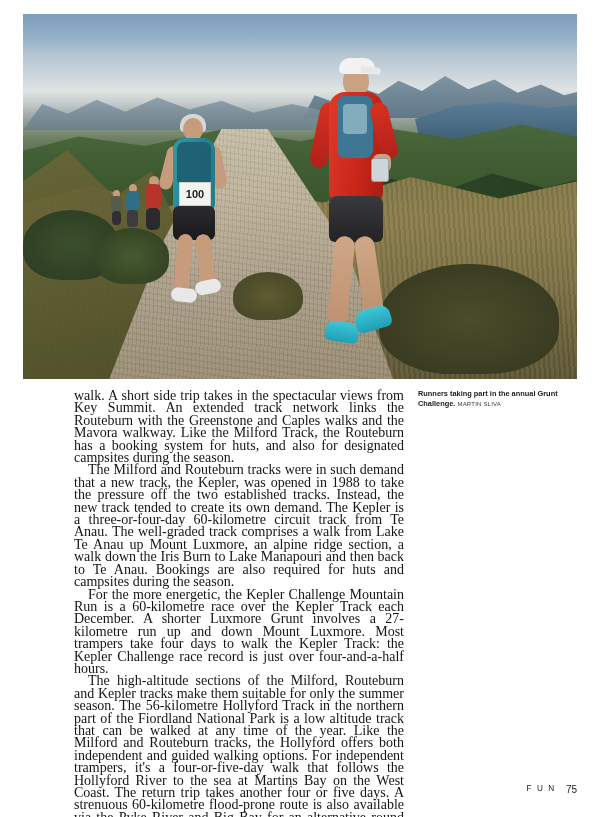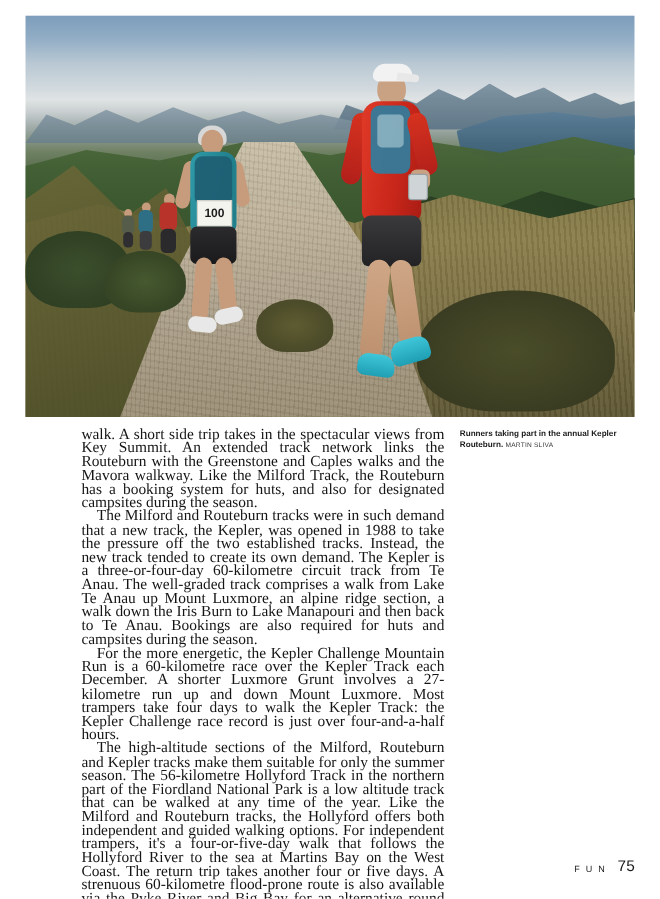--- a/index.html
+++ b/index.html
@@ -239,24 +239,24 @@
 
   .folio {
     position: absolute;
     right: 23px;
     bottom: 22px;
     font-family: "Liberation Sans", sans-serif;
     font-size: 8.2px;
     letter-spacing: 1.6px;
     color: #1a1a1a;
     display: flex;
-    align-items: flex-end;
+    align-items: flex-start;
     gap: 10px;
   }
-  .folio .pagenum { font-size: 14px; letter-spacing: 0; }
+  .folio .pagenum { font-size: 10px; letter-spacing: 0; }
 </style>
 </head>
 <body>
 
 <div class="page">
 
   <div class="photo-wrap">
     <div class="photo">
       <div class="mtn-far"></div>
       <div class="lake"></div>
@@ -318,21 +318,21 @@
         <div class="rA-shorts"></div>
         <div class="rA-legL"></div>
         <div class="rA-legR"></div>
         <div class="rA-shoeR"></div>
         <div class="rA-shoeL"></div>
       </div>
     </div>
   </div>
 
   <div class="caption">
-    <span class="cap-text">Runners taking part in the annual Kepler Routeburn.</span>
+    <span class="cap-text">Runners taking part in the annual Grunt Challenge.</span>
     <span class="credit">MARTIN SLIVA</span>
   </div>
 
   <div class="body-col">
     <p>walk. A short side trip takes in the spectacular views from Key Summit. An extended track network links the Routeburn with the Greenstone and Caples walks and the Mavora walkway. Like the Milford Track, the Routeburn has a booking system for huts, and also for designated campsites during the season.</p>
     <p>The Milford and Routeburn tracks were in such demand that a new track, the Kepler, was opened in 1988 to take the pressure off the two established tracks. Instead, the new track tended to create its own demand. The Kepler is a three-or-four-day 60-kilometre circuit track from Te Anau. The well-graded track comprises a walk from Lake Te Anau up Mount Luxmore, an alpine ridge section, a walk down the Iris Burn to Lake Manapouri and then back to Te Anau. Bookings are also required for huts and campsites during the season.</p>
     <p>For the more energetic, the Kepler Challenge Mountain Run is a 60-kilometre race over the Kepler Track each December. A shorter Luxmore Grunt involves a 27-kilometre run up and down Mount Luxmore. Most trampers take four days to walk the Kepler Track: the Kepler Challenge race record is just over four-and-a-half hours.</p>
     <p>The high-altitude sections of the Milford, Routeburn and Kepler tracks make them suitable for only the summer season. The 56-kilometre Hollyford Track in the northern part of the Fiordland National Park is a low altitude track that can be walked at any time of the year. Like the Milford and Routeburn tracks, the Hollyford offers both independent and guided walking options. For independent trampers, it's a four-or-five-day walk that follows the Hollyford River to the sea at Martins Bay on the West Coast. The return trip takes another four or five days. A strenuous 60-kilometre flood-prone route is also available via the Pyke River and Big Bay for an alternative round trip of about 10 days. Guided</p>
   </div>
 

